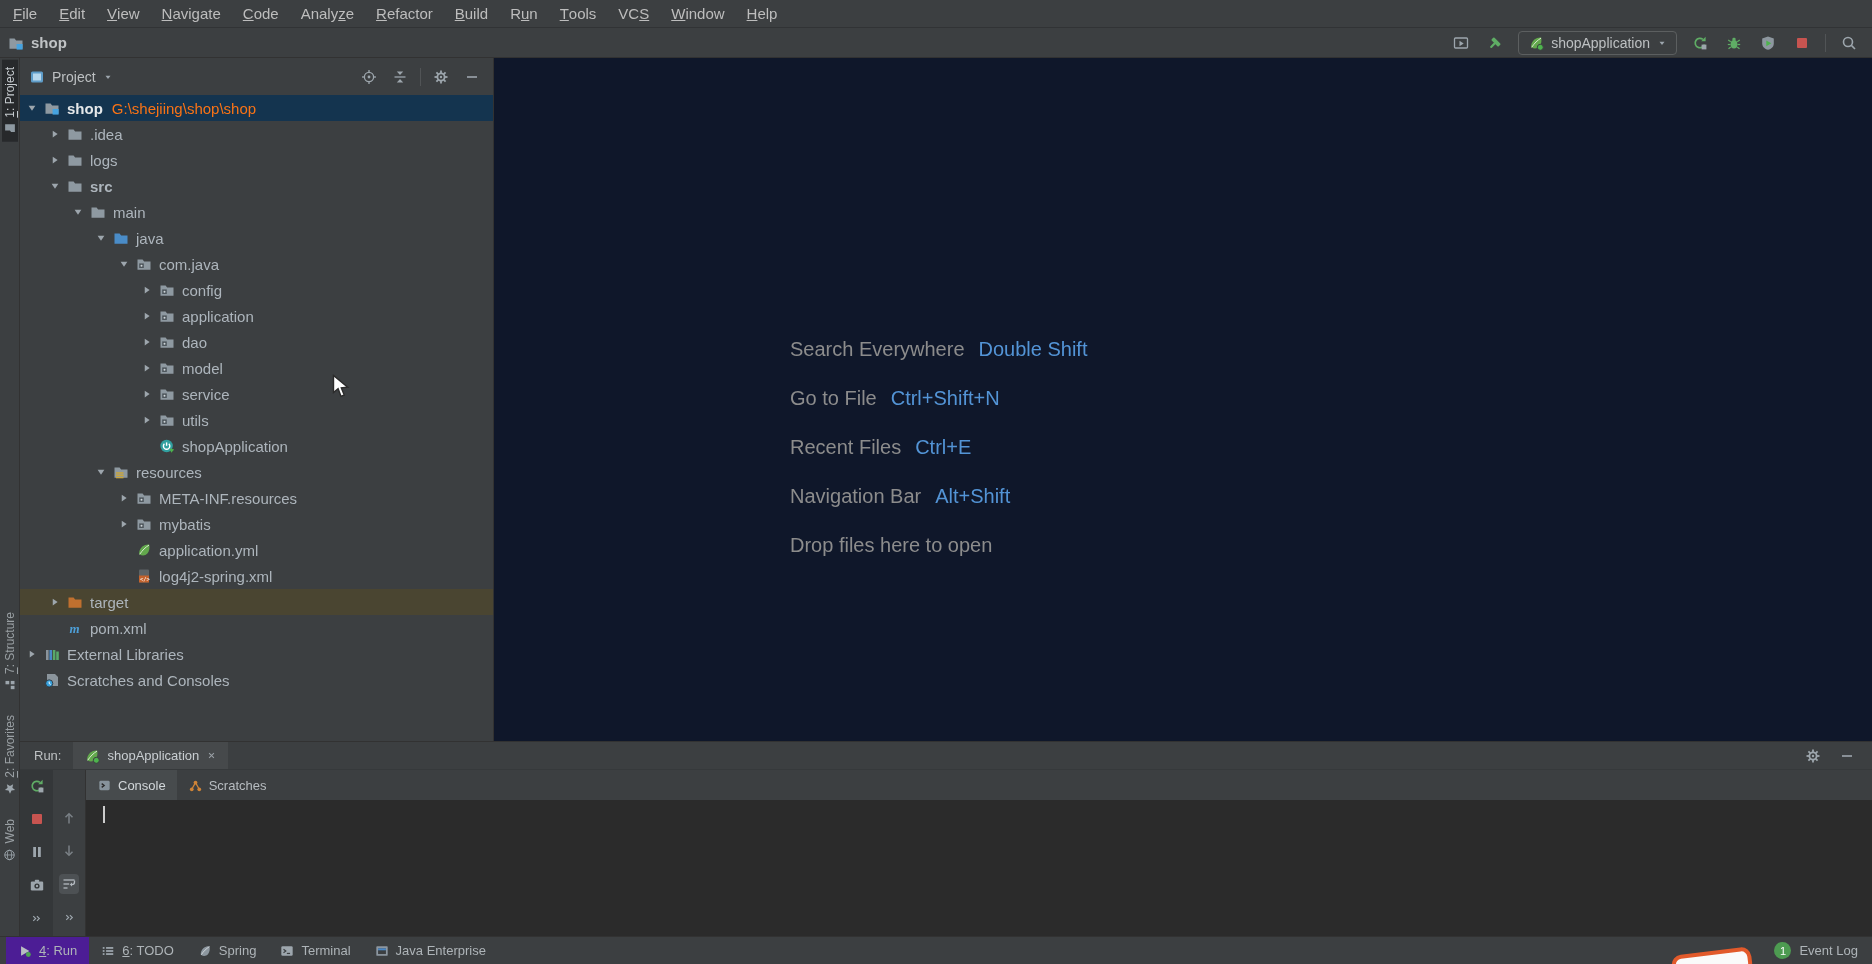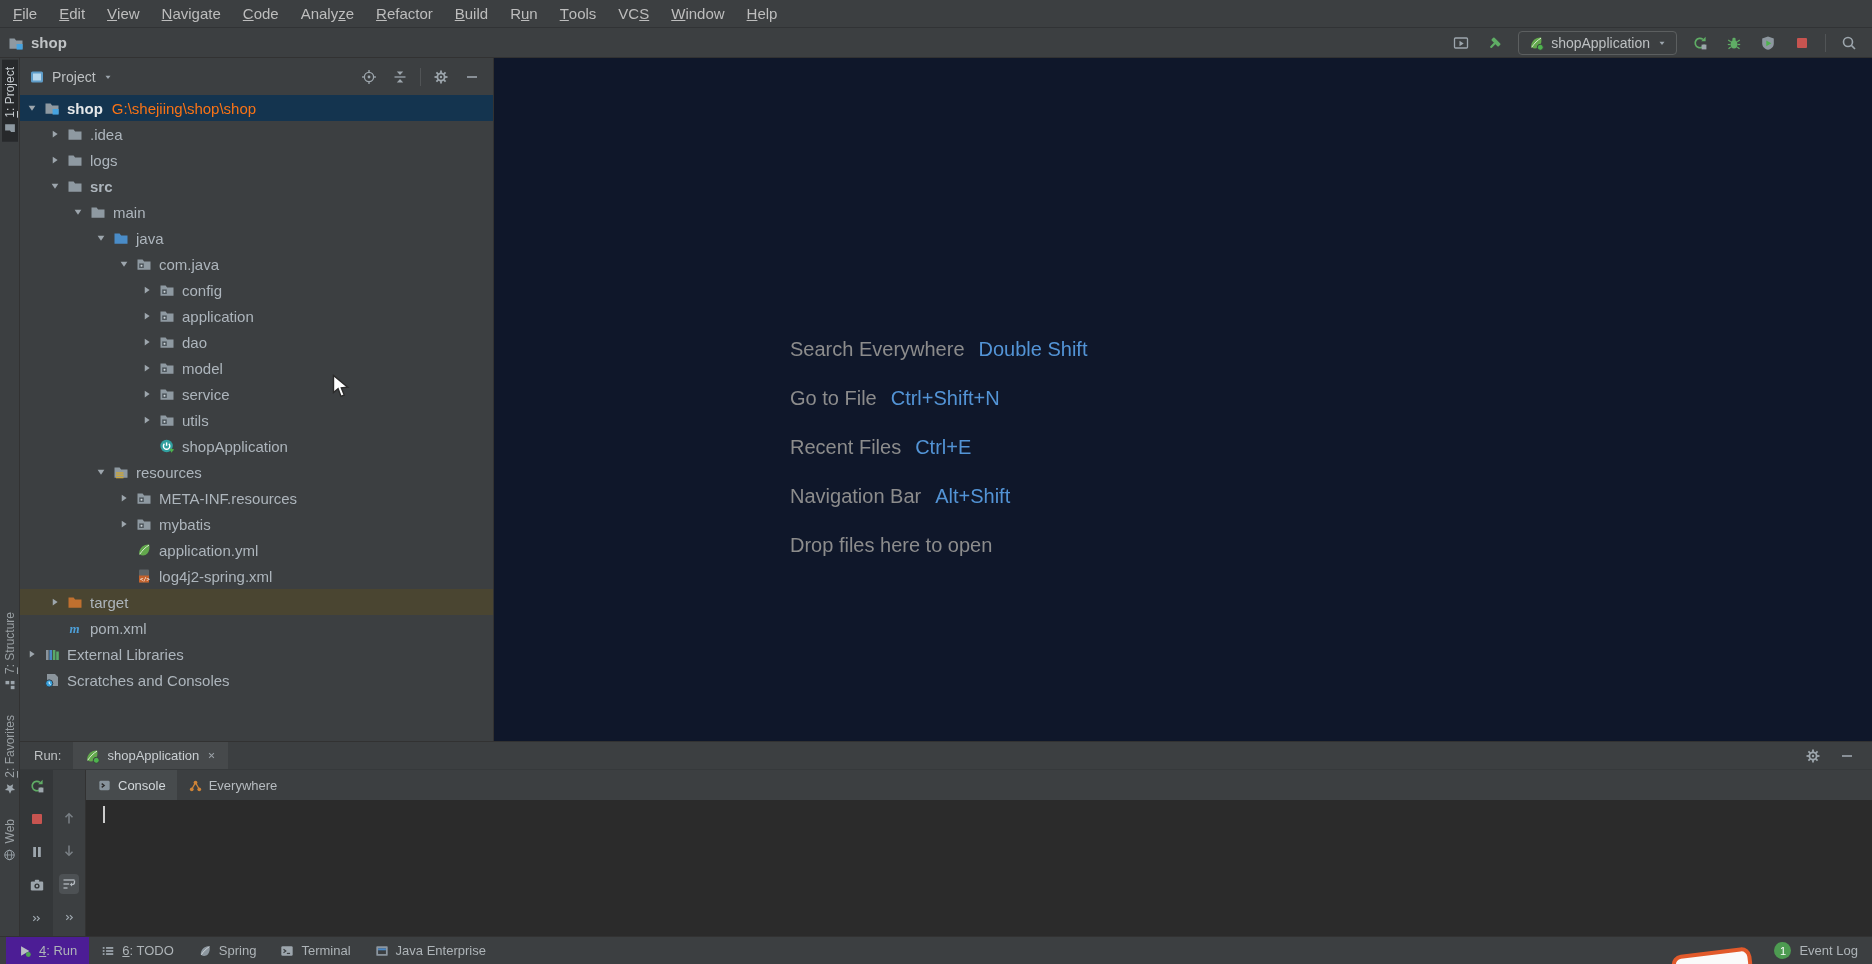--- a/index.html
+++ b/index.html
@@ -787,21 +787,21 @@
                     <g fill="none" stroke="#d08437" stroke-width="1.4">
                       <path d="M4 12L8 5l4 7"></path>
                     </g>
                     <g fill="#d08437">
                       <circle cx="4" cy="12" r="2"></circle>
                       <circle cx="8" cy="4.8" r="2"></circle>
                       <circle cx="12" cy="12" r="2"></circle>
                     </g>
                   </svg>
                 </span>
-                <span>Everywhere</span>
+                <span>Scratches</span>
               </div>
             </div>
           <div class="console-content">
             <div class="caret"></div>
           </div>
         </div>
       </div>
     </div>
   </div>
 </div>

